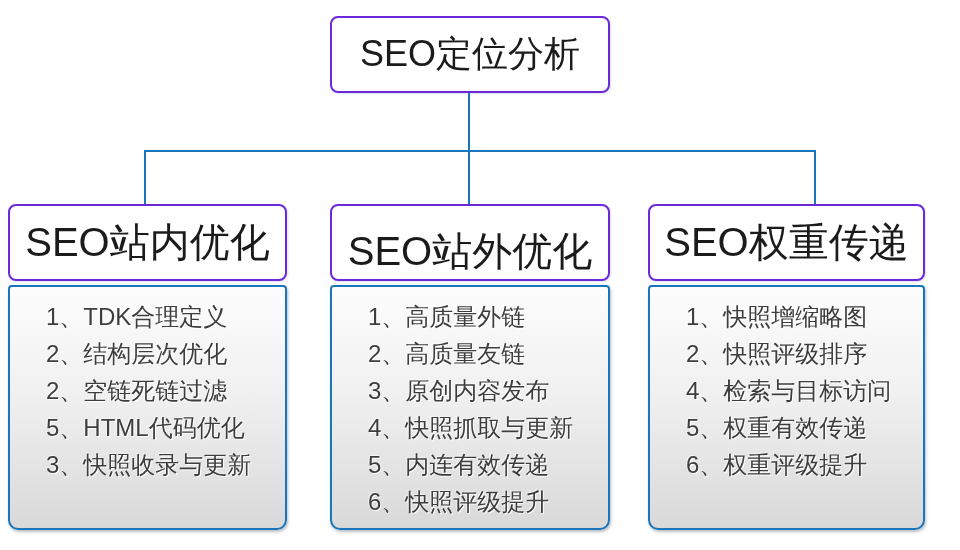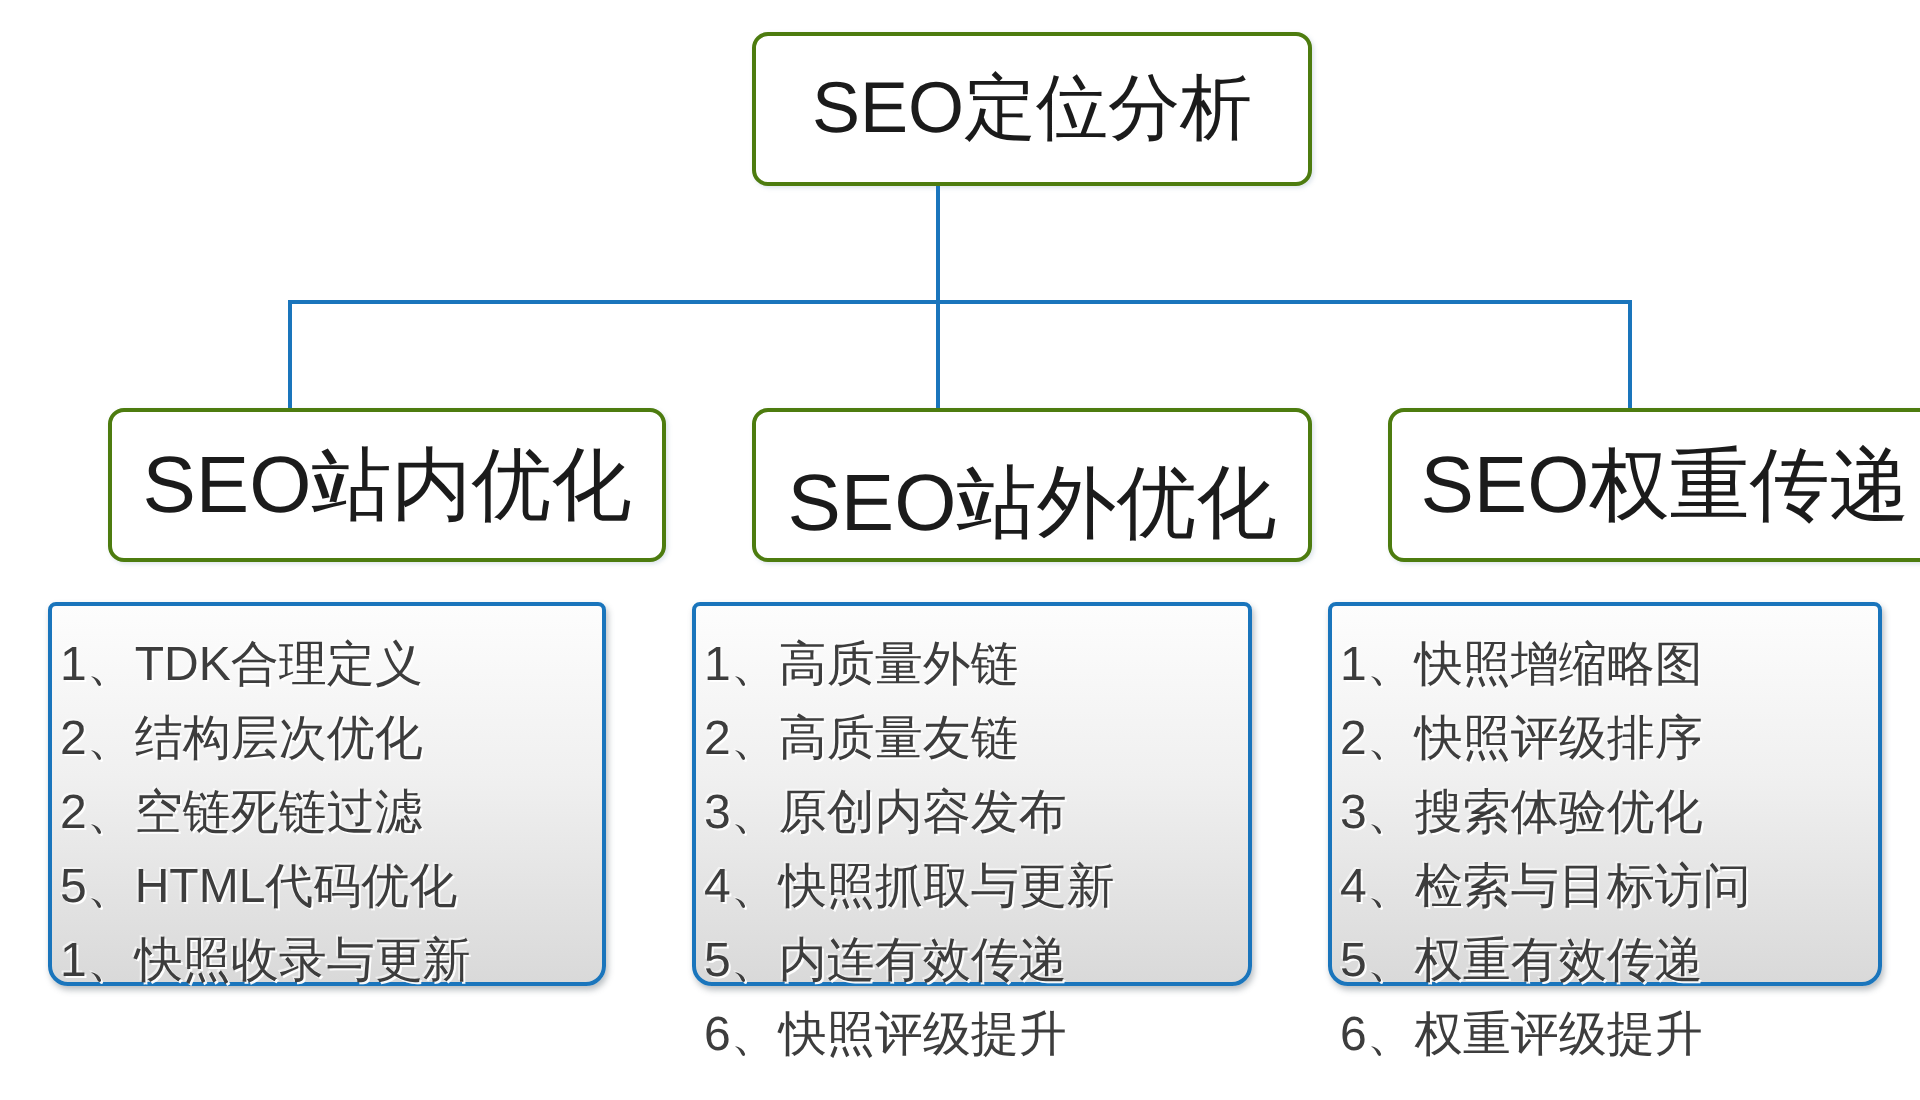--- a/index.html
+++ b/index.html
@@ -11,52 +11,51 @@
   .canvas {
     position: relative;
     width: 960px;
     height: 550px;
     background: #ffffff;
     overflow: hidden;
   }
   .box {
     position: absolute;
     background: #ffffff;
-    border: 2px solid #4d7c0f;
+    border: 2px solid #6d28d9;
     border-radius: 8px;
     display: flex;
     align-items: center;
     justify-content: center;
     box-sizing: border-box;
     box-shadow: 1px 1px 2px rgba(120,150,180,0.25);
-    margin-left: 46px;
   }
   .root-box {
     left: 330px; top: 16px;
     width: 280px; height: 77px;
     font-size: 36px;
     color: #1b1b1b;
   }
   .head-box {
     top: 204px;
     height: 77px;
     font-size: 40px;
     color: #1b1b1b;
   }
   .body-box {
     position: absolute;
     top: 285px;
-    height: 192px;
-    margin: 16px;
+    height: 245px;
+    margin: 0;
     box-sizing: border-box;
     border: 2px solid #1a75bc;
     border-radius: 4px 4px 10px 10px;
     background: linear-gradient(180deg, #fdfdfd 0%, #f0f0f0 45%, #d9d9d9 100%);
     list-style: none;
-    padding: 11px 8px 0 4px;
+    padding: 11px 8px 0 36px;
     box-shadow: 1px 2px 3px rgba(100,110,120,0.45);
   }
   .body-box li {
     font-size: 24px;
     line-height: 37px;
     color: #3d3d3d;
     white-space: nowrap;
     text-shadow: 1px 1px 0 rgba(255,255,255,0.95), -1px -1px 0 rgba(255,255,255,0.55);
   }
   .col-0 .head-box, .col-0.body-box { left: 8px;  width: 279px; }
@@ -90,21 +89,21 @@
   <div class="col-0">
     <div class="box head-box">
       <span>SEO站内优化</span>
     </div>
   </div>
   <ul class="body-box col-0">
     <li>1、TDK合理定义</li>
     <li>2、结构层次优化</li>
     <li>2、空链死链过滤</li>
     <li>5、HTML代码优化</li>
-    <li>1、快照收录与更新</li>
+    <li>3、快照收录与更新</li>
   </ul>
 
   <div class="col-1">
     <div class="box head-box">
       <span>SEO站外优化</span>
     </div>
   </div>
   <ul class="body-box col-1">
     <li>1、高质量外链</li>
     <li>2、高质量友链</li>
@@ -115,19 +114,18 @@
   </ul>
 
   <div class="col-2">
     <div class="box head-box">
       <span>SEO权重传递</span>
     </div>
   </div>
   <ul class="body-box col-2">
     <li>1、快照增缩略图</li>
     <li>2、快照评级排序</li>
-    <li>3、搜索体验优化</li>
     <li>4、检索与目标访问</li>
     <li>5、权重有效传递</li>
     <li>6、权重评级提升</li>
   </ul>
 
 </div>
 
 </body></html>

